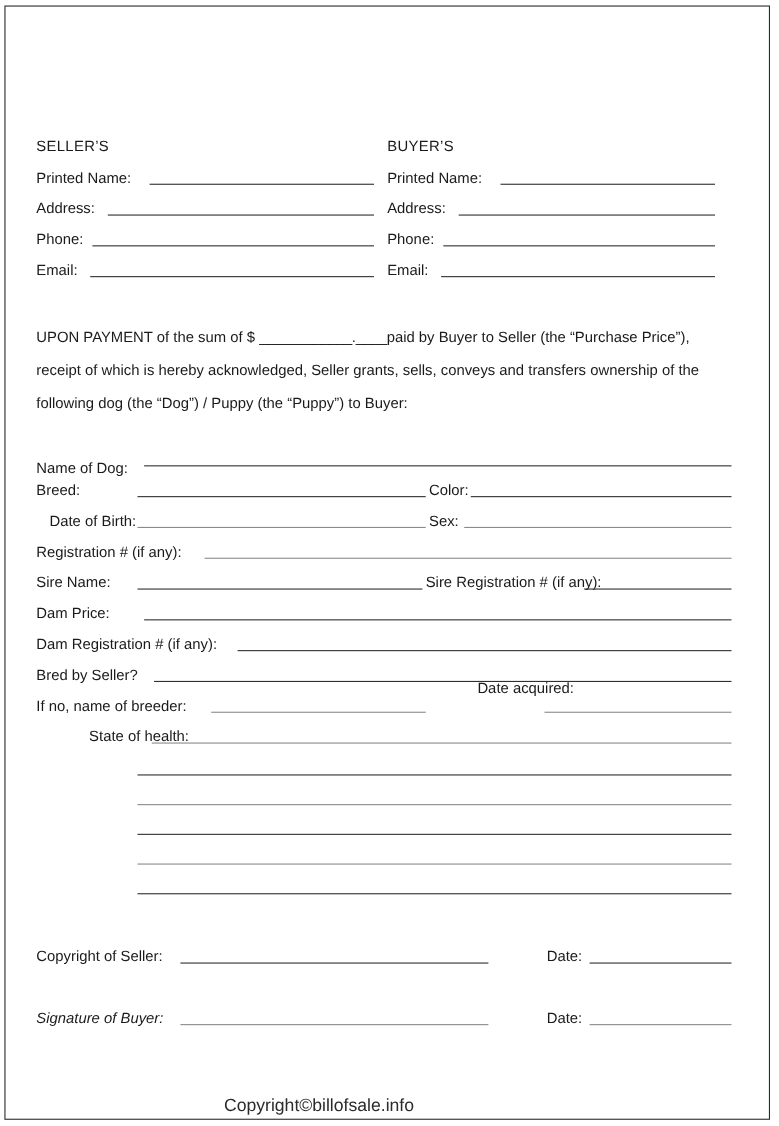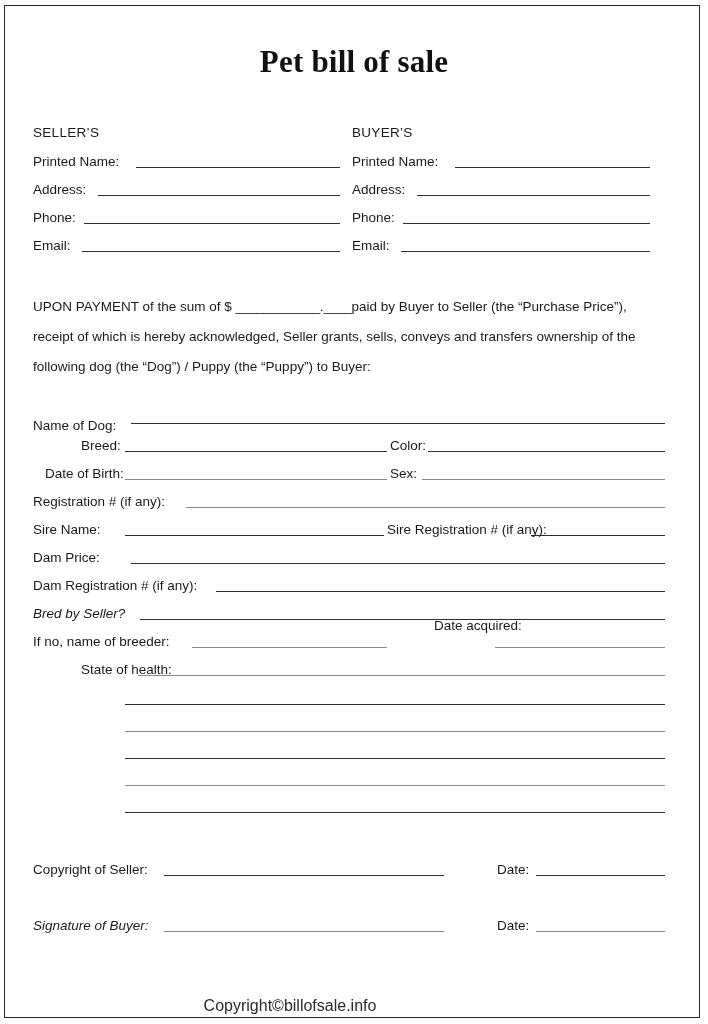--- a/index.html
+++ b/index.html
@@ -88,21 +88,20 @@
     color: #2a2a2a;
   }
 </style>
 </head>
 <body>
 
 <div class="page">
 
   <div class="page-border"></div>
 
-  <div class="doc-title">Pet bill of sale</div>
 
   <div class="colhead" style="left:33px; top:125px;">SELLER’S</div>
   <div class="colhead" style="left:352px; top:125px;">BUYER’S</div>
 
   <div class="row" style="left:33px; top:154px;">Printed Name:</div>
   <div class="rule" style="left:136px; top:167px; width:204px;"></div>
 
   <div class="row" style="left:33px; top:182px;">Address:</div>
   <div class="rule" style="left:98px; top:195px; width:242px;"></div>
 
@@ -122,21 +121,21 @@
   <div class="rule" style="left:403px; top:223px; width:247px;"></div>
 
   <div class="row" style="left:352px; top:238px;">Email:</div>
   <div class="rule" style="left:401px; top:251px; width:249px;"></div>
 
   <div class="para"><span>UPON  PAYMENT of the sum of $ </span><span class="blank-lg">____________</span><span>.</span><span class="blank-lg">____</span><span>paid by Buyer to Seller (the “Purchase Price”),</span><br><span>receipt of which is hereby acknowledged, Seller grants, sells, conveys and transfers ownership of the</span><br><span>following dog (the “Dog”) / Puppy (the “Puppy”) to Buyer:</span></div>
 
   <div class="row" style="left:33px; top:418px;">Name of Dog:</div>
   <div class="rule" style="left:131px; top:423px; width:534px;"></div>
 
-  <div class="row" style="left:33px; top:438px;margin-left:48px;">Breed:</div>
+  <div class="row" style="left:33px; top:438px;">Breed:</div>
   <div class="rule" style="left:125px; top:451px; width:262px;"></div>
   <div class="row" style="left:390px; top:438px;">Color:</div>
   <div class="rule" style="left:428px; top:451px; width:237px;"></div>
 
   <div class="row" style="left:33px; top:466px;margin-left:12px;">Date of Birth:</div>
   <div class="rule light" style="left:125px; top:479px; width:262px;"></div>
   <div class="row" style="left:390px; top:466px;">Sex:</div>
   <div class="rule light" style="left:422px; top:479px; width:243px;"></div>
 
   <div class="row" style="left:33px; top:494px;">Registration # (if any):</div>
@@ -146,21 +145,21 @@
   <div class="rule" style="left:125px; top:535px; width:259px;"></div>
   <div class="row" style="left:387px; top:522px;">Sire Registration # (if any):</div>
   <div class="rule" style="left:531px; top:535px; width:134px;"></div>
 
   <div class="row" style="left:33px; top:550px;">Dam Price:</div>
   <div class="rule" style="left:131px; top:563px; width:534px;"></div>
 
   <div class="row" style="left:33px; top:578px;">Dam Registration # (if any):</div>
   <div class="rule" style="left:216px; top:591px; width:449px;"></div>
 
-  <div class="row" style="left:33px; top:606px;font-style:italic;">Bred by Seller?</div>
+  <div class="row" style="left:33px; top:606px;">Bred by Seller?</div>
   <div class="rule" style="left:140px; top:619px; width:525px;"></div>
 
   <div class="row" style="left:33px; top:634px;">If no, name of breeder:</div>
   <div class="rule light" style="left:192px; top:647px; width:195px;"></div>
   <div class="row" style="left:390px; top:618px;margin-left:44px;">Date acquired:</div>
   <div class="rule light" style="left:495px; top:647px; width:170px;"></div>
 
   <div class="row" style="left:33px; top:662px;margin-left:48px;">State of health:</div>
   <div class="rule light" style="left:138px; top:675px; width:527px;"></div>
 

